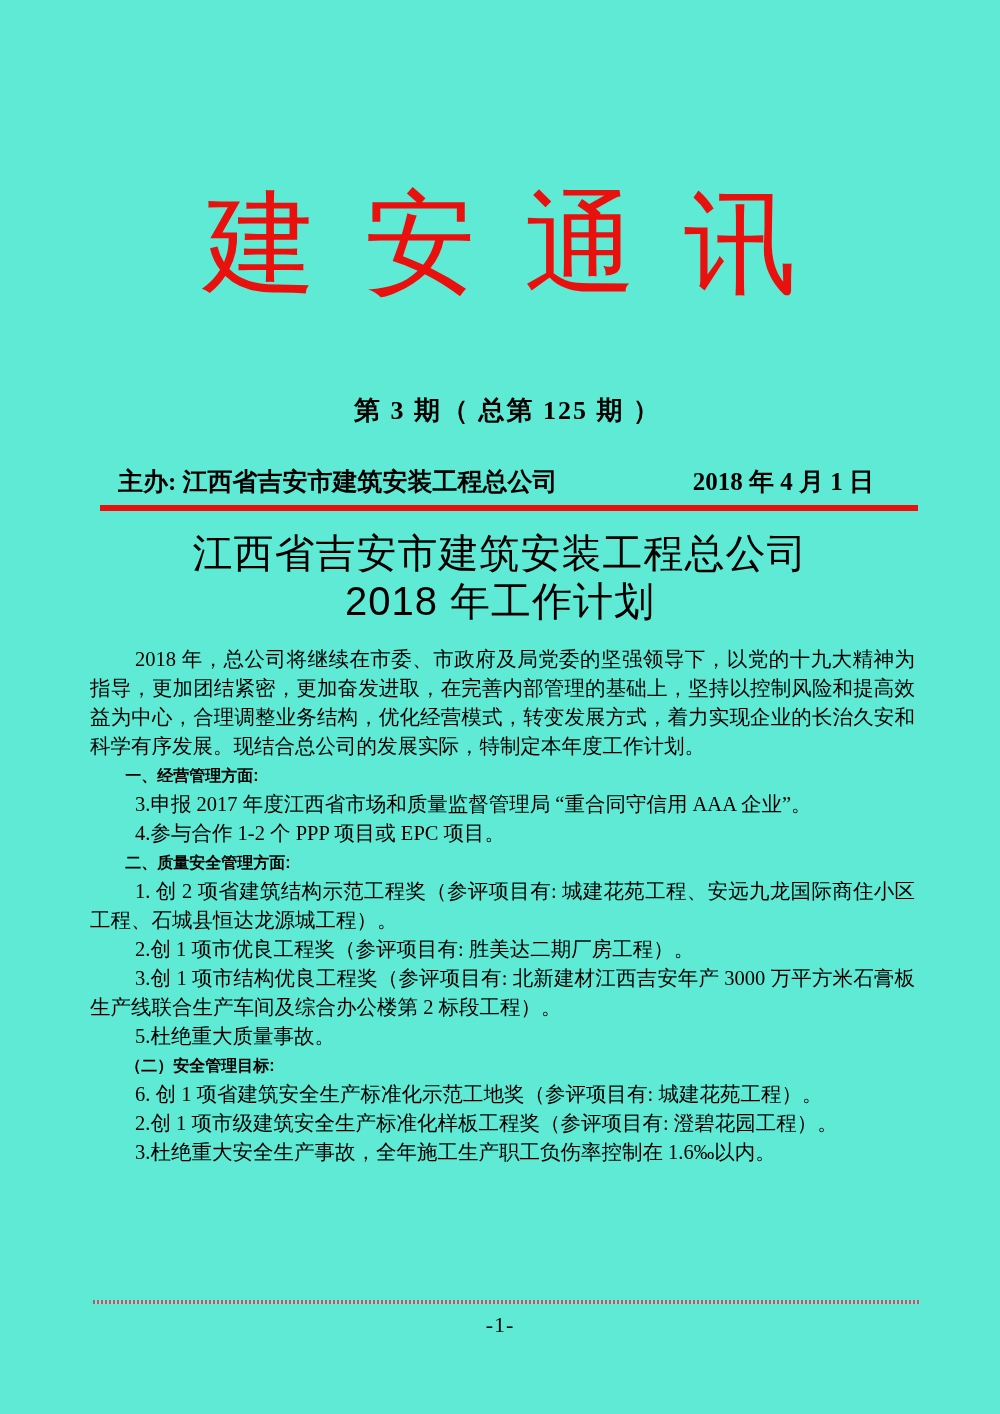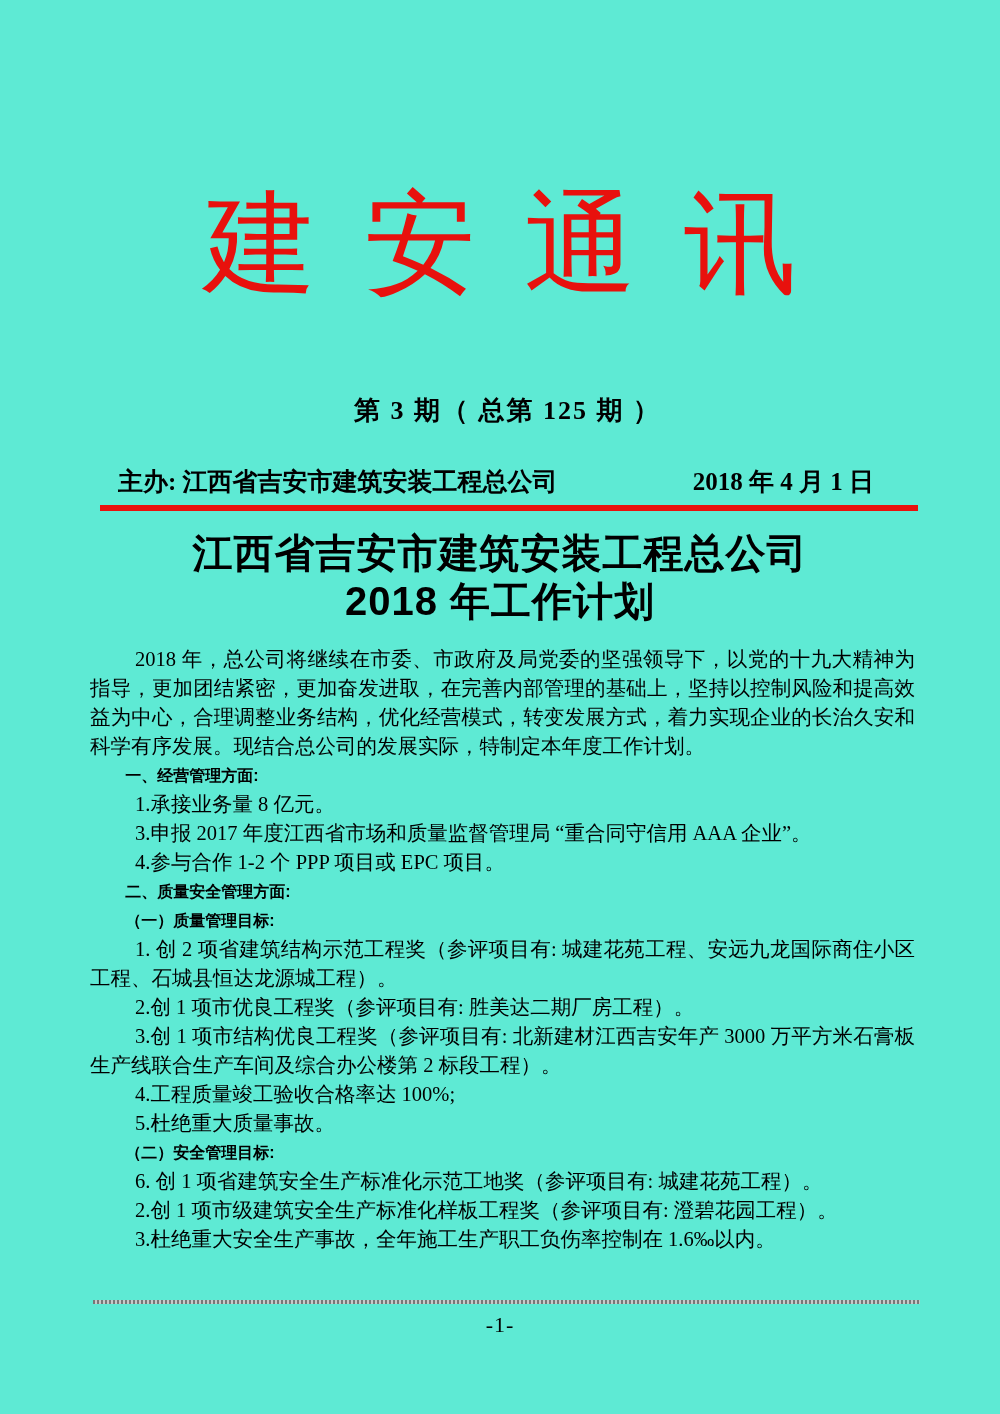--- a/index.html
+++ b/index.html
@@ -45,21 +45,21 @@
     font-weight: bold;
   }
   .red-rule {
     margin: 8px 82px 0 100px;
     height: 6px;
     background: #e8110d;
   }
   .art-title {
     text-align: center;
     font-family: "Liberation Sans", "DejaVu Sans", sans-serif;
-    font-weight: bold;
+    font-weight: normal;
     font-size: 40px;
     line-height: 44px;
     letter-spacing: 1px;
   }
   .art-title.line1 { margin-top: 20px; }
   .art-title.line2 { margin-top: 4px; }
   .body-text {
     margin: 22px 85px 0 90px;
     font-size: 20.5px;
     line-height: 29px;
@@ -105,29 +105,26 @@
 
   <div class="red-rule"></div>
 
   <div class="art-title line1">江西省吉安市建筑安装工程总公司</div>
 
   <div class="art-title line2">2018 年工作计划</div>
 
   <div class="body-text">
       <p class="para">2018 年，总公司将继续在市委、市政府及局党委的坚强领导下，以党的十九大精神为指导，更加团结紧密，更加奋发进取，在完善内部管理的基础上，坚持以控制风险和提高效益为中心，合理调整业务结构，优化经营模式，转变发展方式，着力实现企业的长治久安和科学有序发展。现结合总公司的发展实际，特制定本年度工作计划。</p>
       <p class="para heading">一、经营管理方面:</p>
-      <p class="para">1.承接业务量 8 亿元。</p>
       <p class="para">3.申报 2017 年度江西省市场和质量监督管理局 “重合同守信用 AAA 企业”。</p>
       <p class="para">4.参与合作 1-2 个 PPP 项目或 EPC 项目。</p>
       <p class="para heading">二、质量安全管理方面:</p>
-      <p class="para heading">（一）质量管理目标:</p>
       <p class="para">1. 创 2 项省建筑结构示范工程奖（参评项目有: 城建花苑工程、安远九龙国际商住小区工程、石城县恒达龙源城工程）。</p>
       <p class="para">2.创 1 项市优良工程奖（参评项目有: 胜美达二期厂房工程）。</p>
       <p class="para">3.创 1 项市结构优良工程奖（参评项目有: 北新建材江西吉安年产 3000 万平方米石膏板生产线联合生产车间及综合办公楼第 2 标段工程）。</p>
-      <p class="para">4.工程质量竣工验收合格率达 100%;</p>
       <p class="para">5.杜绝重大质量事故。</p>
       <p class="para heading">（二）安全管理目标:</p>
       <p class="para">6. 创 1 项省建筑安全生产标准化示范工地奖（参评项目有: 城建花苑工程）。</p>
       <p class="para">2.创 1 项市级建筑安全生产标准化样板工程奖（参评项目有: 澄碧花园工程）。</p>
       <p class="para">3.杜绝重大安全生产事故，全年施工生产职工负伤率控制在 1.6‰以内。</p>
     </div>
 
   <div class="footer-rule"></div>
 
   <div class="page-num">-1-</div>

